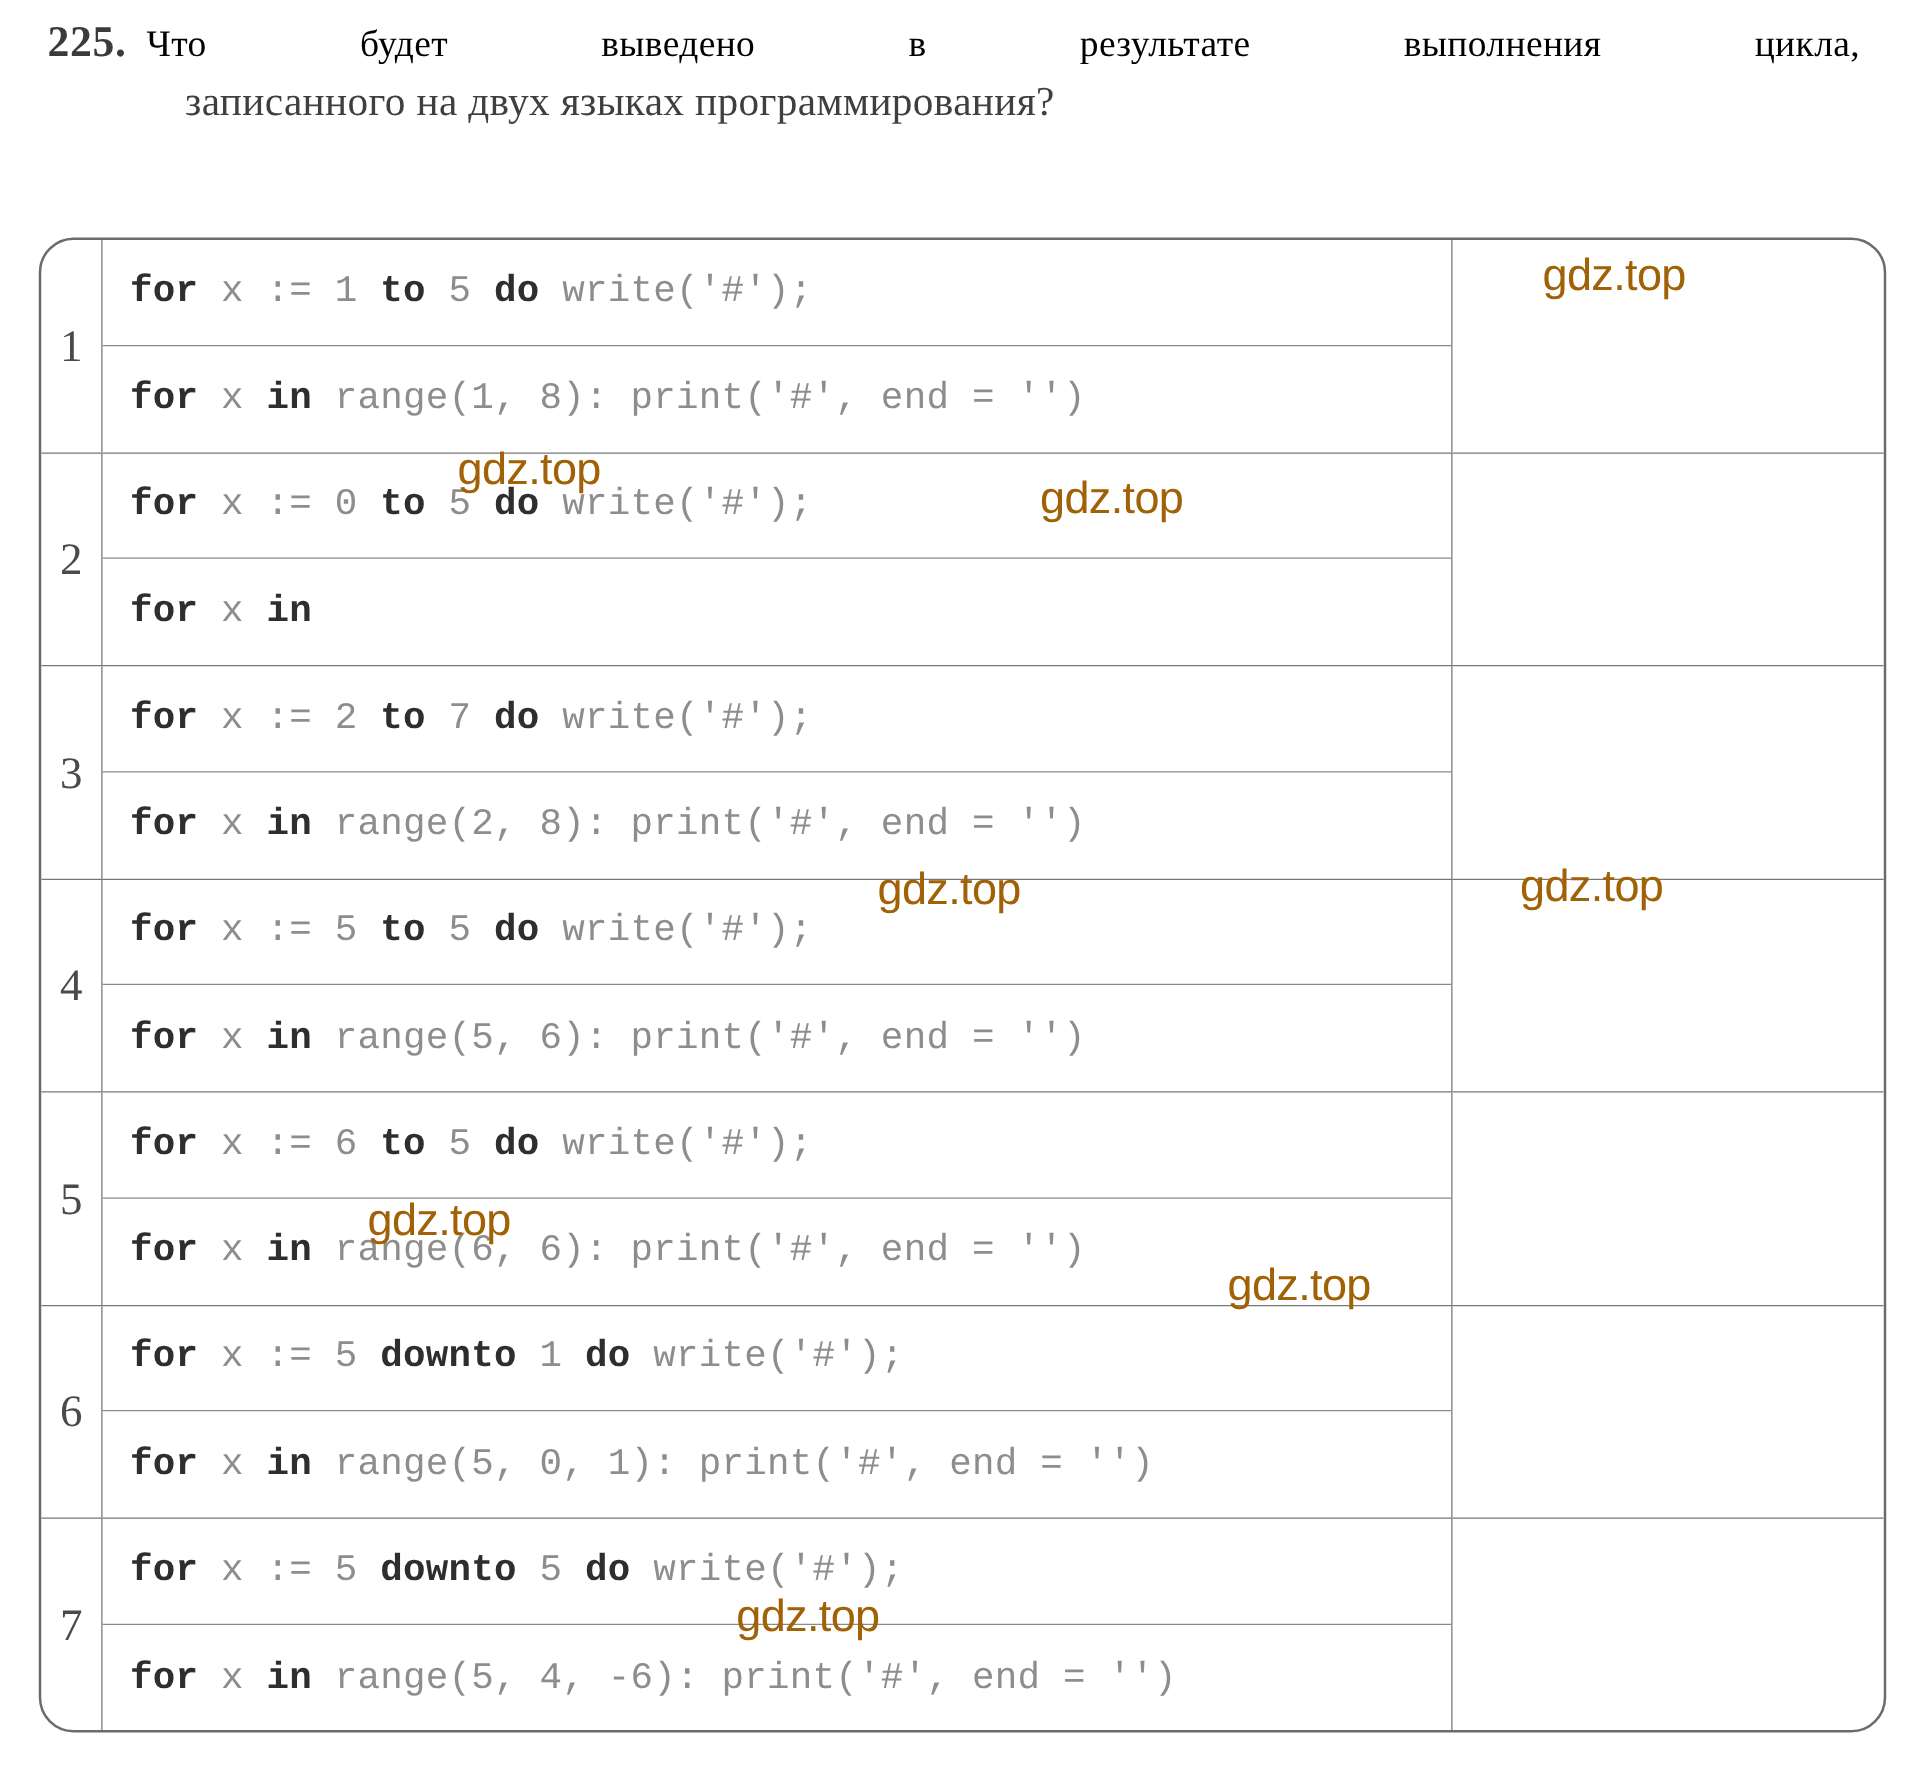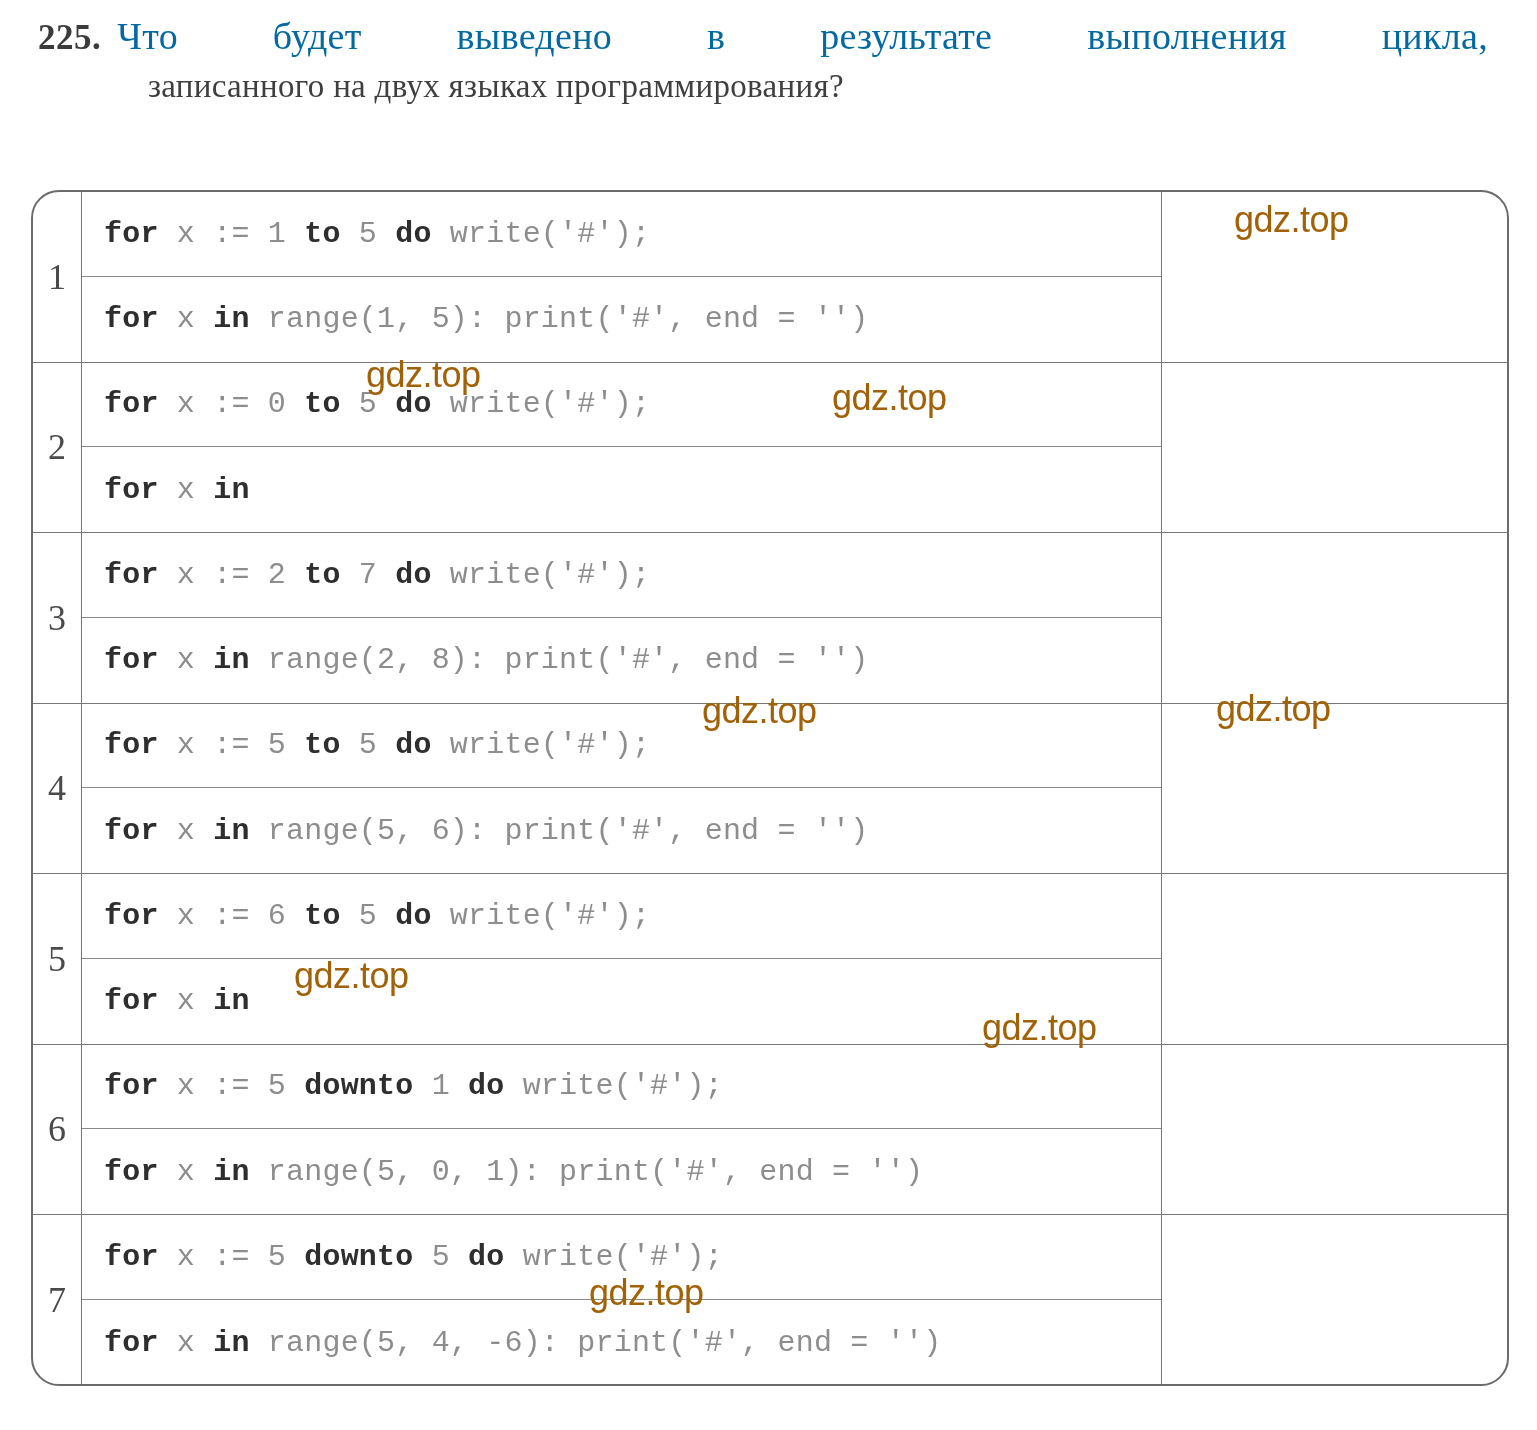--- a/index.html
+++ b/index.html
@@ -33,22 +33,22 @@
     font-family: "Liberation Serif", serif;
     font-weight: bold;
     font-size: 35px;
     letter-spacing: 0.5px;
     color: #3b3b3b;
     white-space: nowrap;
     margin-right: 16px;
   }
   .q-text-1 {
     font-family: "Liberation Serif", serif;
-    font-size: 38px;
-    color: #0369a1;
+    font-size: 30px;
+    color: #000000;
     flex: 1;
     text-align: justify;
     text-align-last: justify;
     letter-spacing: 0.3px;
   }
   .q-text-2 {
     font-family: "Liberation Serif", serif;
     font-size: 33px;
     color: #3f3f3f;
     margin-left: 110px;
@@ -146,21 +146,21 @@
   </div>
   <div class="q-text-2">записанного на двух языках программирования?</div>
 </div>
 
 <div id="code-table">
 
 <div class="trow">
       <div class="num-cell">1</div>
       <div class="code-cell">
         <div class="code-line top"><b>for</b><span> x := 1 </span><b>to</b><span> 5 </span><b>do</b><span> write('#');</span></div>
-        <div class="code-line bottom"><b>for</b><span> x </span><b>in</b><span> range(1, 5): print('#', end = '')</span></div>
+        <div class="code-line bottom"><b>for</b><span> x </span><b>in</b><span> range(1, 8): print('#', end = '')</span></div>
       </div>
       <div class="ans-cell"></div>
     </div>
     <div class="trow">
       <div class="num-cell">2</div>
       <div class="code-cell">
         <div class="code-line top"><b>for</b><span> x := 0 </span><b>to</b><span> 5 </span><b>do</b><span> write('#');</span></div>
         <div class="code-line bottom"><b>for</b><span> x </span><b>in</b></div>
       </div>
       <div class="ans-cell"></div>
@@ -178,21 +178,21 @@
       <div class="code-cell">
         <div class="code-line top"><b>for</b><span> x := 5 </span><b>to</b><span> 5 </span><b>do</b><span> write('#');</span></div>
         <div class="code-line bottom"><b>for</b><span> x </span><b>in</b><span> range(5, 6): print('#', end = '')</span></div>
       </div>
       <div class="ans-cell"></div>
     </div>
     <div class="trow">
       <div class="num-cell">5</div>
       <div class="code-cell">
         <div class="code-line top"><b>for</b><span> x := 6 </span><b>to</b><span> 5 </span><b>do</b><span> write('#');</span></div>
-        <div class="code-line bottom"><b>for</b><span> x </span><b>in</b></div>
+        <div class="code-line bottom"><b>for</b><span> x </span><b>in</b><span> range(6, 6): print('#', end = '')</span></div>
       </div>
       <div class="ans-cell"></div>
     </div>
     <div class="trow">
       <div class="num-cell">6</div>
       <div class="code-cell">
         <div class="code-line top"><b>for</b><span> x := 5 </span><b>downto</b><span> 1 </span><b>do</b><span> write('#');</span></div>
         <div class="code-line bottom"><b>for</b><span> x </span><b>in</b><span> range(5, 0, 1): print('#', end = '')</span></div>
       </div>
       <div class="ans-cell"></div>

